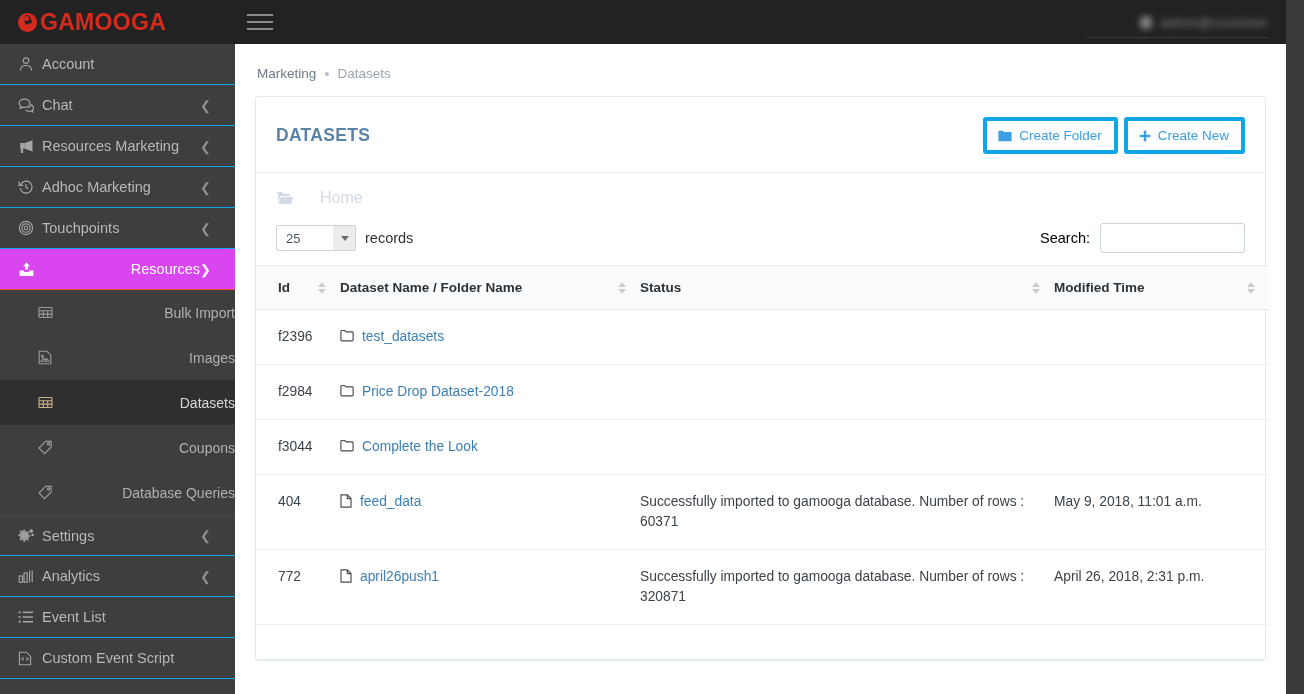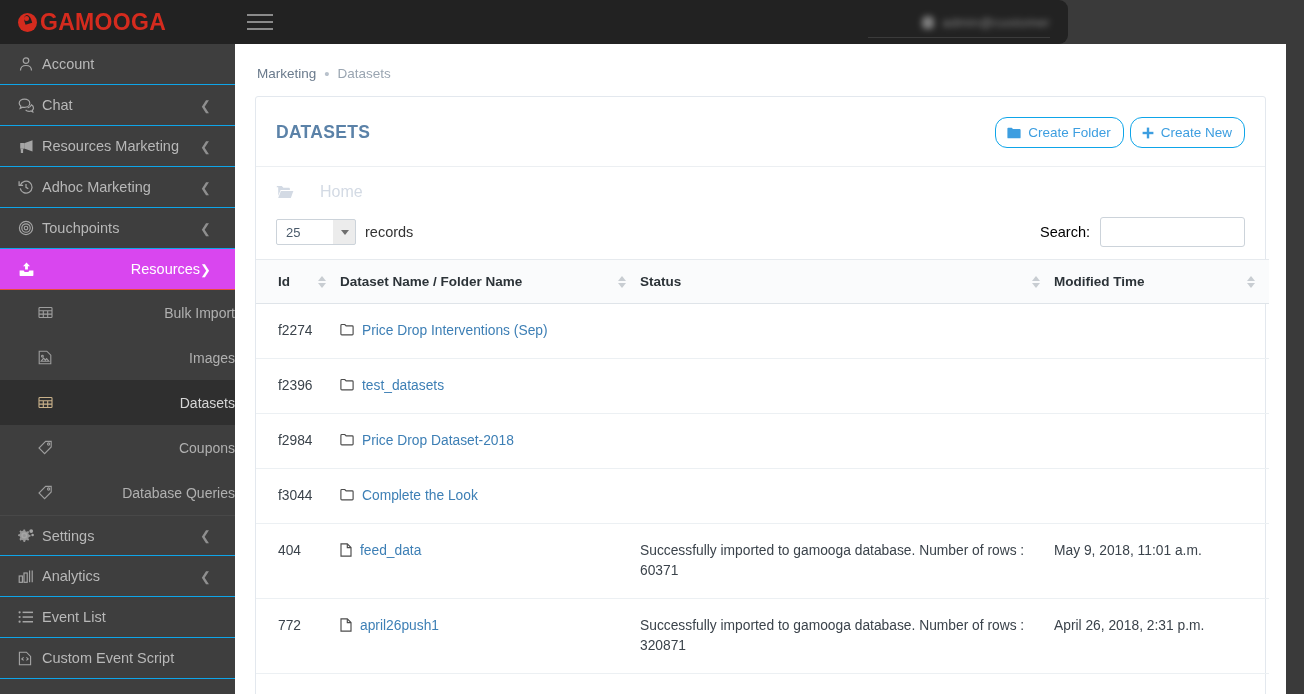--- a/index.html
+++ b/index.html
@@ -9,23 +9,23 @@
     overflow: hidden;
     background: #3a3a3a;
     font-family: "Liberation Sans", sans-serif;
     -webkit-font-smoothing: antialiased;
   }
 
   #app { position: relative; width: 1304px; height: 694px; background: #3a3a3a; }
 
   
   .topbar {
-    position: absolute; top: 0; left: 0; width: 1068px; height: 44px;
+    position: absolute; top: 0; left: 0; width: 1286px; height: 44px;
     background: #222222;
-    display: flex; align-items: center; border-radius: 9px;
+    display: flex; align-items: center;
   }
   .logo-wrap {
     width: 235px; height: 44px;
     display: flex; align-items: center; padding-left: 18px;
     background: #222222;
   }
   .logo-mark {
     width: 19px; height: 19px; margin-right: 3px;
     position: relative; flex: none;
   }
@@ -141,22 +141,22 @@
     display: flex; align-items: center; justify-content: space-between;
     padding: 20px 20px 18px 20px;
     border-bottom: 1px solid #eceff2;
   }
   .panel-title {
     color: #5b82a8; font-size: 17.5px; font-weight: bold; letter-spacing: 0.3px;
   }
   .btn-row { display: flex; gap: 6px; }
   .btn {
     display: inline-flex; align-items: center; gap: 7px;
-    border: 1px solid #0ea5e9; color: #3d9ee0; background: #fff;
-    border-radius: 12px; font-size: 13.5px;
+    border: 4px solid #0ea5e9; color: #3d9ee0; background: #fff;
+    border-radius: 3px; font-size: 13.5px;
     padding: 7px 12px 7px 11px; cursor: pointer;
     white-space: nowrap;
   }
   .btn .gl { font-size: 13px; line-height: 1; }
 
   .folder-bar {
     padding: 16px 20px 10px 20px;
     display: flex; align-items: center; gap: 26px;
     color: #d3dae4; font-size: 16px;
   }
@@ -531,35 +531,20 @@
               <span>Modified Time</span>
               <span class="sorter">
                   <i class="up"></i>
                   <i class="dn"></i>
                 </span>
             </th>
           </tr>
         </thead>
         <tbody id="tbody">
             <tr>
-              <td>f2274</td>
-              <td>
-                <span class="cell-name">
-                  <span class="ico">
-                    <svg width="14" height="13" viewBox="0 0 14 13" fill="none" stroke="currentColor" stroke-width="1.15">
-                      <path d="M0.9 2.4c0-.5.4-.9.9-.9h3l1.3 1.4h6.1c.5 0 .9.4.9.9v7.2c0 .5-.4.9-.9.9H1.8a.9.9 0 0 1-.9-.9z"></path>
-                    </svg>
-                  </span>
-                  <a>Price Drop Interventions (Sep)</a>
-                </span>
-              </td>
-              <td class="st"></td>
-              <td class="mt"></td>
-            </tr>
-            <tr>
               <td>f2396</td>
               <td>
                 <span class="cell-name">
                   <span class="ico">
                     <svg width="14" height="13" viewBox="0 0 14 13" fill="none" stroke="currentColor" stroke-width="1.15">
                       <path d="M0.9 2.4c0-.5.4-.9.9-.9h3l1.3 1.4h6.1c.5 0 .9.4.9.9v7.2c0 .5-.4.9-.9.9H1.8a.9.9 0 0 1-.9-.9z"></path>
                     </svg>
                   </span>
                   <a>test_datasets</a>
                 </span>

